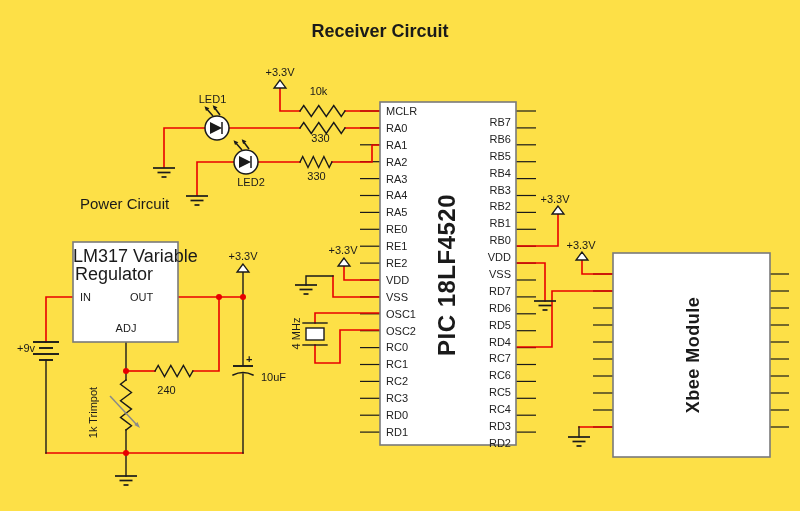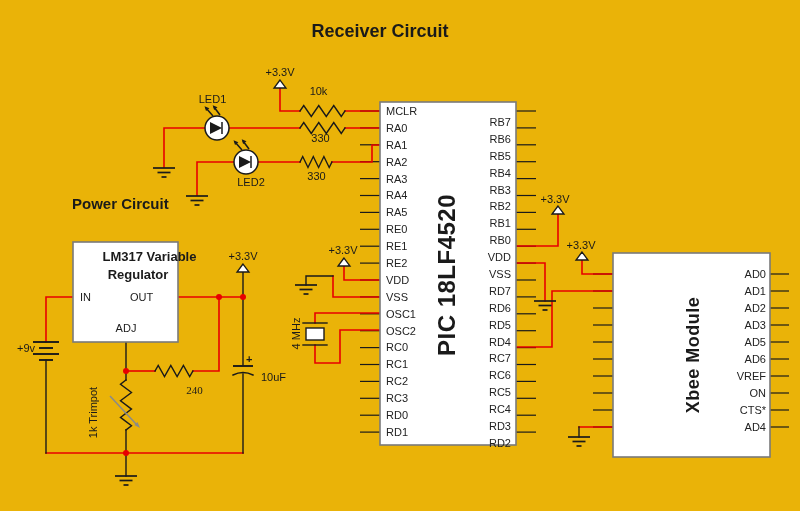--- a/index.html
+++ b/index.html
@@ -1,16 +1,16 @@
 <!DOCTYPE html>
 <html style="--wire: #e80000; --line: #1a1a1a; --chip_border: #7a7a7a; --trimpot_arrow: #8a8a8a;"><head>
 <meta charset="utf-8">
 <style>
   html,body{margin:0;padding:0;background:#fff;}
-  #canvas{position:relative;width:800px;height:511px;background:#eab308;
+  #canvas{position:relative;width:800px;height:511px;background:#fde047;
           font-family:"Liberation Sans",sans-serif;color:#1a1a1a;overflow:hidden;}
   #schematic{position:absolute;left:0;top:0;}
 
   
   .wire{stroke:var(--wire);stroke-width:1.6;fill:none;stroke-linecap:square;}
   .blk{stroke:var(--line);stroke-width:1.4;fill:none;stroke-linecap:square;}
   .blk2{stroke:var(--line);stroke-width:1.9;fill:none;stroke-linecap:butt;}
   .stubs line{stroke:var(--line);stroke-width:1.2;}
   .chip{fill:#fff;stroke:var(--chip_border);stroke-width:1.6;}
   .sym{fill:#fff;stroke:var(--line);stroke-width:1.4;}
@@ -23,26 +23,26 @@
   .arr{stroke:var(--trimpot_arrow);stroke-width:1.5;fill:none;}
   .arrh{fill:var(--trimpot_arrow);stroke:none;}
 
   
   .lbl{position:absolute;font-size:11px;line-height:13px;white-space:nowrap;color:#1a1a1a;}
   .c{text-align:center;}
   .r{text-align:left;}
   .b{font-weight:bold;}
   .rot{transform:rotate(-90deg);}
   .title{font-size:18px;font-weight:bold;line-height:20px;}
-  .heading{font-size:15px;font-weight:bold;line-height:16px;}
+  .heading{font-size:15px;font-weight:normal;line-height:16px;margin-left:8px;}
   .chipname{font-weight:bold;letter-spacing:0.5px;}
   .pins{position:absolute;display:flex;flex-direction:column;justify-content:space-between;}
   .pin-label{font-size:11px;line-height:12px;color:#222;white-space:nowrap;}
   .pins.right .pin-label{text-align:right;}
-  .regname{font-size:13px;line-height:15px;font-weight:bold;padding-left:24px;}
+  .regname{font-size:18px;line-height:15px;font-weight:normal;}
 </style>
 </head>
 <body>
 
 <div id="canvas">
 
   <svg id="schematic" width="800" height="511" viewBox="0 0 800 511">
     <defs>
       <g id="gnd-sym">
         <line x1="-11" y1="0" x2="11" y2="0"></line>
@@ -244,21 +244,21 @@
   <div class="lbl c" style="left:218px;top:250px;width:50px;">+3.3V</div>
 
   <div class="lbl c" style="left:190px;top:93px;width:45px;">LED1</div>
   <div class="lbl c" style="left:228px;top:176px;width:46px;">LED2</div>
   <div class="lbl c" style="left:296px;top:85px;width:45px;">10k</div>
   <div class="lbl c" style="left:298px;top:132px;width:45px;">330</div>
   <div class="lbl c" style="left:294px;top:170px;width:45px;">330</div>
   <div class="lbl c rot" style="left:261px;top:327px;width:70px;height:13px;">4 MHz</div>
 
   <div class="lbl" style="left:17px;top:342px;">+9v</div>
-  <div class="lbl c" style="left:172px;top:384px;width:45px;font-family:Liberation Serif, serif;">240</div>
+  <div class="lbl c" style="left:144px;top:384px;width:45px;">240</div>
   <div class="lbl c rot" style="left:38px;top:406px;width:110px;height:13px;">1k Trimpot</div>
   <div class="lbl" style="left:261px;top:371px;">10uF</div>
   <div class="lbl b" style="left:246px;top:353px;">+</div>
 
   <div class="lbl regname c" style="left:73px;top:249px;width:105px;">LM317 Variable</div>
   <div class="lbl regname c" style="left:73px;top:267px;width:82px;">Regulator</div>
   <div class="lbl" style="left:80px;top:291px;">IN</div>
   <div class="lbl r" style="left:130px;top:291px;width:41px;">OUT</div>
   <div class="lbl c" style="left:103px;top:322px;width:46px;">ADJ</div>
 
@@ -302,26 +302,14 @@
       <div class="pin-label">RD6</div>
       <div class="pin-label">RD5</div>
       <div class="pin-label">RD4</div>
       <div class="pin-label">RC7</div>
       <div class="pin-label">RC6</div>
       <div class="pin-label">RC5</div>
       <div class="pin-label">RC4</div>
       <div class="pin-label">RD3</div>
       <div class="pin-label">RD2</div>
     </div>
-  <div class="pins right" style="left:696px;top:268px;height:165px;width:70px;">
-      <div class="pin-label">AD0</div>
-      <div class="pin-label">AD1</div>
-      <div class="pin-label">AD2</div>
-      <div class="pin-label">AD3</div>
-      <div class="pin-label">AD5</div>
-      <div class="pin-label">AD6</div>
-      <div class="pin-label">VREF</div>
-      <div class="pin-label">ON</div>
-      <div class="pin-label">CTS*</div>
-      <div class="pin-label">AD4</div>
-    </div>
 
 </div>
 
 </body></html>

